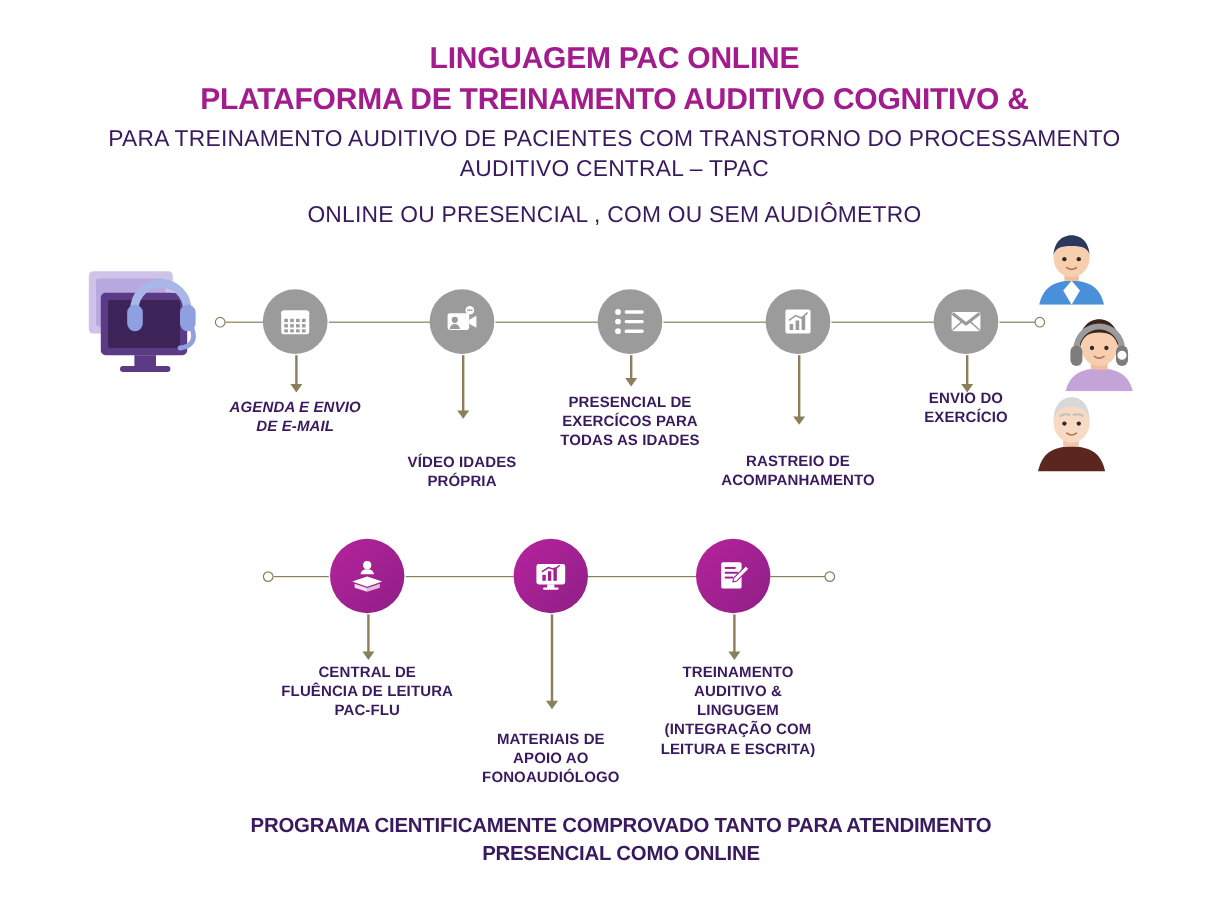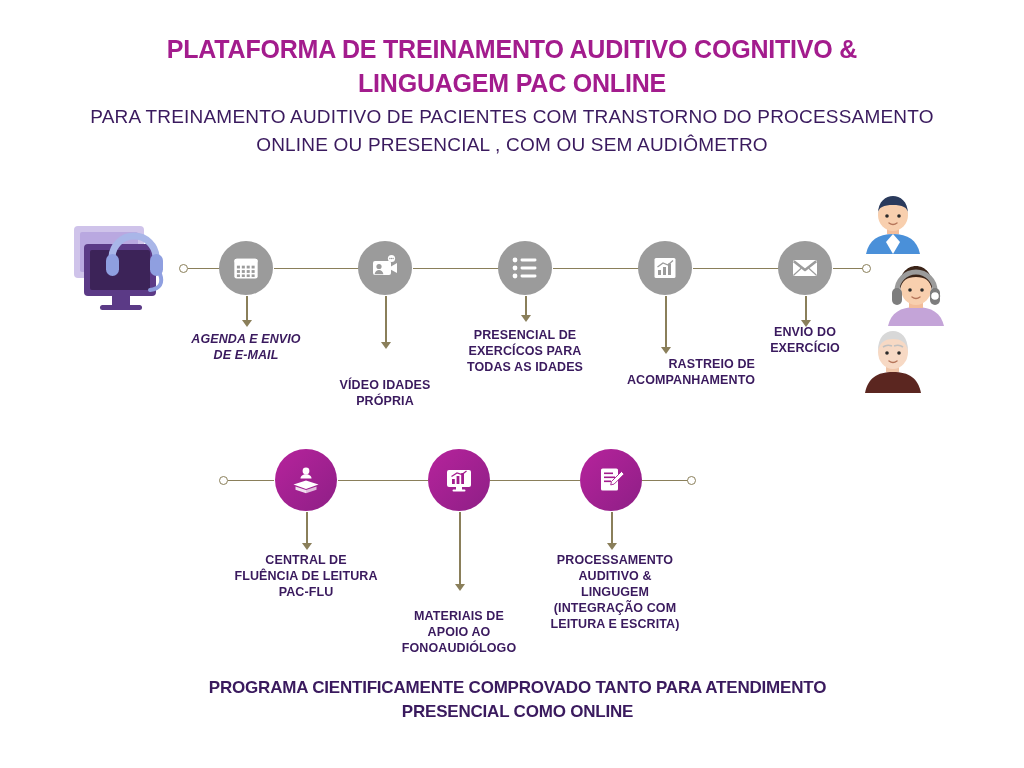--- a/index.html
+++ b/index.html
@@ -20,21 +20,21 @@
     line-height: 34px;
   }
   .subtitle {
     position: absolute; left: 62px; top: 104px; width: 900px;
     text-align: center;
     color: #3a1a5e;
     font-size: 19px; font-weight: normal;
     line-height: 25px; letter-spacing: 0.2px;
   }
   .subtitle .line2 { display: block; }
-  .subtitle .line3 { display: block; margin-top: 3px; }
+  .subtitle .line3 { display: block; margin-top: 13px; }
 
   .footer {
     position: absolute; left: 0; top: 676px; width: 1024px;
     text-align: center;
     color: #3a1a5e;
     font-size: 17px; font-weight: bold; line-height: 24px;
     letter-spacing: -0.2px;
     padding-left: 11px;
   }
 
@@ -78,26 +78,27 @@
 
   
   .avatar { position: absolute; }
 </style>
 </head>
 <body>
 
 <div id="canvas">
 
   <div class="title">
+    <div>LINGUAGEM PAC ONLINE</div>
     <div>PLATAFORMA DE TREINAMENTO AUDITIVO COGNITIVO &amp;</div>
-    <div>LINGUAGEM PAC ONLINE</div>
   </div>
 
   <div class="subtitle">
     <span>PARA TREINAMENTO AUDITIVO DE PACIENTES COM TRANSTORNO DO PROCESSAMENTO</span>
+    <span class="line2">AUDITIVO CENTRAL  – TPAC</span>
     <span class="line3">ONLINE OU PRESENCIAL , COM OU SEM AUDIÔMETRO</span>
   </div>
 
   <div class="dot" style="left:179px; top:264px;"></div>
   <div class="hline" style="left:188px; top:267.5px; width:32px;"></div>
   <div class="hline" style="left:274px; top:267.5px; width:85px;"></div>
   <div class="hline" style="left:413px; top:267.5px; width:86px;"></div>
   <div class="hline" style="left:553px; top:267.5px; width:86px;"></div>
   <div class="hline" style="left:693px; top:267.5px; width:86px;"></div>
   <div class="hline" style="left:833px; top:267.5px; width:30px;"></div>
@@ -184,21 +185,21 @@
     <span>
       <svg width="28" height="26" viewBox="0 0 28 26">
         <rect x="3.5" y="3" width="21" height="20" rx="1.5" fill="#ffffff"></rect>
         <rect x="7" y="15" width="3" height="5" fill="#9b9b9b"></rect>
         <rect x="12" y="12" width="3" height="8" fill="#9b9b9b"></rect>
         <rect x="17" y="8.5" width="3" height="11.5" fill="#9b9b9b"></rect>
         <path d="M6.5 12 L12 8 L17 10 L22 5.5" stroke="#9b9b9b" stroke-width="1.3" fill="none"></path>
       </svg>
     </span>
   </div>
-  <div class="caption" style="left:575px; top:356px; width:180px;text-align:right;">
+  <div class="caption" style="left:575px; top:376px; width:180px;">
     <div>RASTREIO DE</div>
     <div>ACOMPANHAMENTO</div>
   </div>
 
   <div class="node gray" style="left:778px; top:241px;">
     <span>
       <svg width="30" height="24" viewBox="0 0 30 24">
         <rect x="3" y="4" width="24" height="16" rx="2" fill="#ffffff"></rect>
         <path d="M3.8 5.2 L15 14 L26.2 5.2" stroke="#9b9b9b" stroke-width="2.6" fill="none" stroke-linejoin="round"></path>
         <path d="M3.8 19 L11.5 12 M26.2 19 L18.5 12" stroke="#9b9b9b" stroke-width="1.2" fill="none"></path>
@@ -267,21 +268,21 @@
       <svg width="30" height="30" viewBox="0 0 30 30">
         <rect x="5" y="3.5" width="17" height="22" rx="1.6" fill="#ffffff"></rect>
         <rect x="8" y="7.5" width="9" height="1.6" fill="#a31c8d"></rect>
         <rect x="8" y="11.5" width="11" height="1.6" fill="#a31c8d"></rect>
         <rect x="8" y="15.5" width="7" height="1.6" fill="#a31c8d"></rect>
         <path d="M25.5 6.5 l2.6 2.6 -10 10 -3.4 0.8 0.8 -3.4 Z" fill="#ffffff" stroke="#a31c8d" stroke-width="0.9" stroke-linejoin="round"></path>
       </svg>
     </span>
   </div>
   <div class="caption" style="left:525px; top:552px; width:180px;">
-    <div>PROCESSAMENTO</div>
+    <div>TREINAMENTO</div>
     <div>AUDITIVO  &amp;</div>
     <div>LINGUGEM</div>
     <div>(INTEGRAÇÃO COM LEITURA E ESCRITA)</div>
   </div>
 
   <div class="illus-computer">
     <svg width="104" height="96" viewBox="0 0 104 96">
 
       <rect x="2" y="4" width="70" height="52" rx="4" fill="#cfc3ea"></rect>
       <rect x="8" y="10" width="58" height="40" rx="2" fill="#b9a8e0"></rect>

